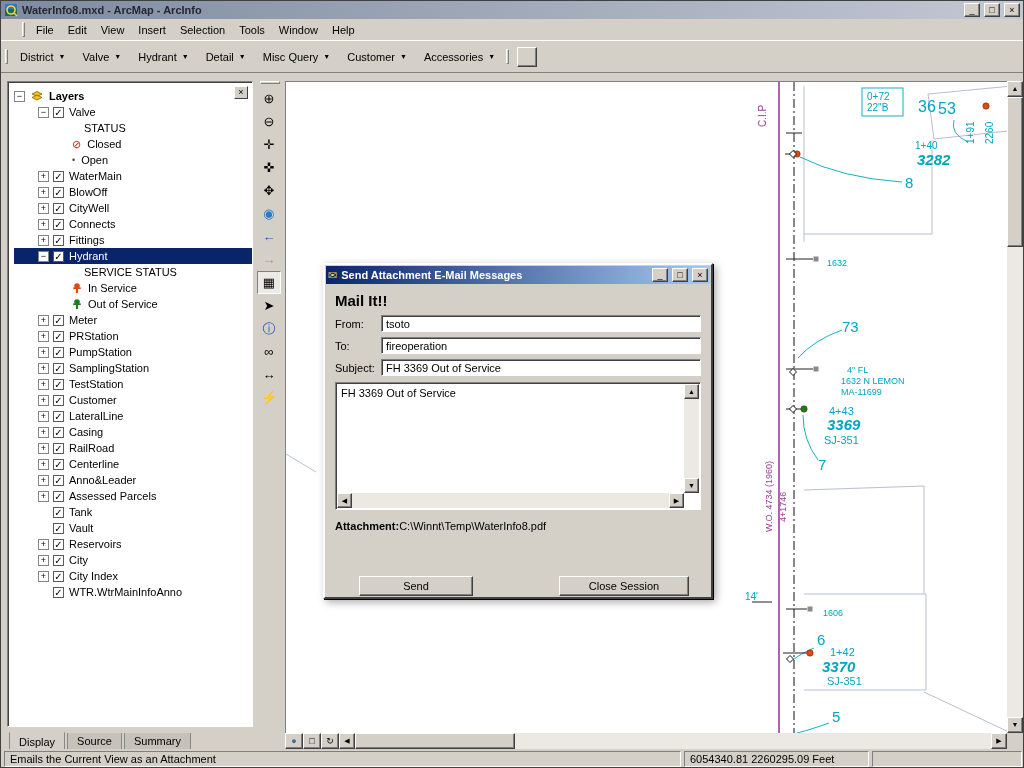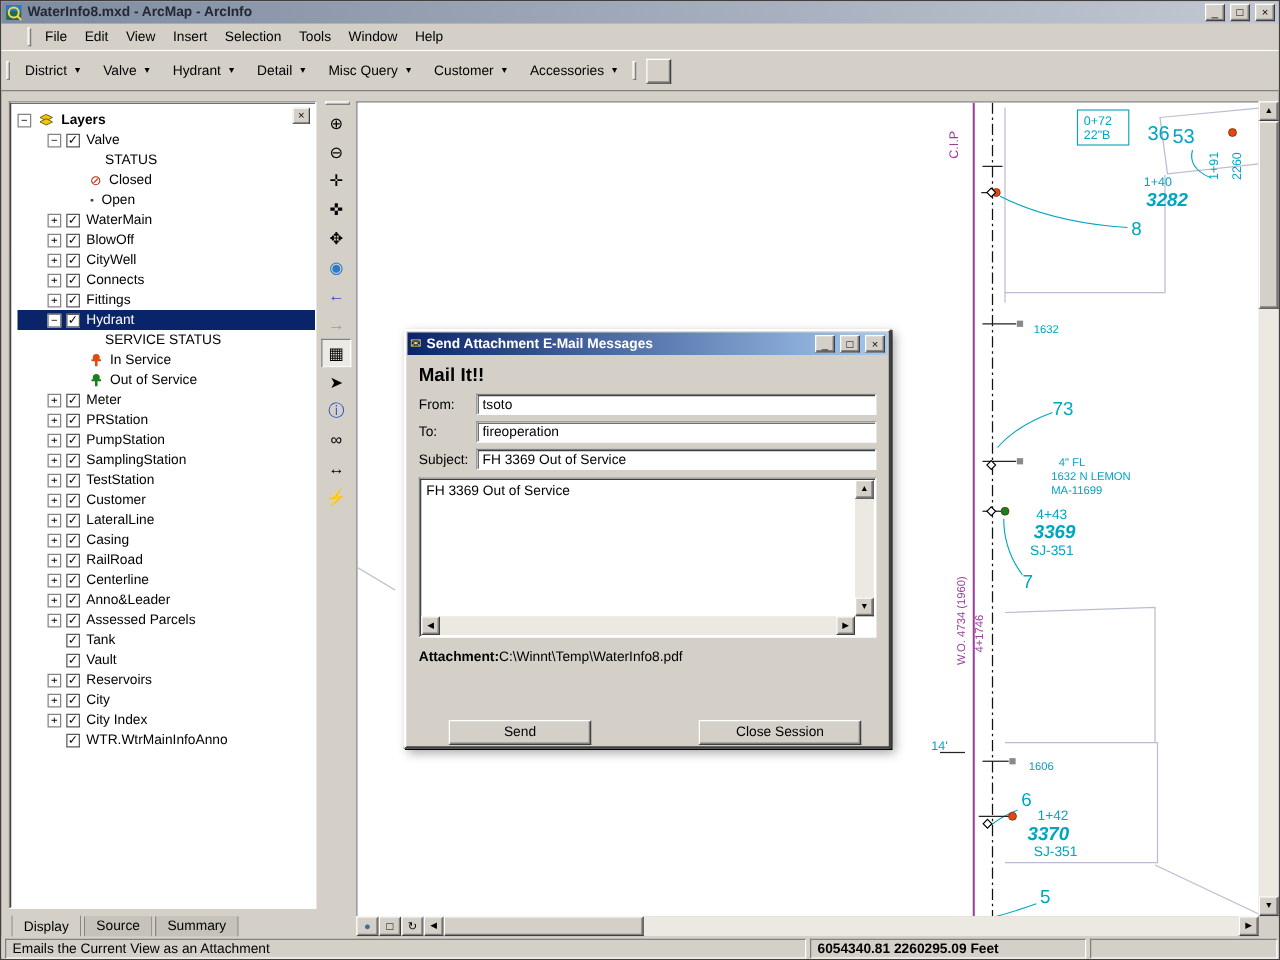--- a/index.html
+++ b/index.html
@@ -53,21 +53,21 @@
   .viewbtn{width:18px;height:16px;background:#d4d0c8;border:1px solid #fff;border-right-color:#404040;border-bottom-color:#404040;box-shadow:inset -1px -1px 0 #808080;font-size:9px;line-height:14px;text-align:center;flex:none;}
   .htrack{flex:1;background:#ece9e2;display:flex;}
   .hthumb{width:160px;height:16px;background:#d4d0c8;border:1px solid #fff;border-right-color:#404040;border-bottom-color:#404040;box-shadow:inset -1px -1px 0 #808080;flex:none;}
   .htrest{flex:1;}
   .corner{position:absolute;left:1006px;top:660px;width:16px;height:16px;background:#d4d0c8;}
 
   
   .statusbar{position:absolute;left:0;top:748px;width:1024px;height:20px;background:#d4d0c8;display:flex;gap:3px;padding:2px 3px;}
   .panel{border:1px solid #808080;border-right-color:#fff;border-bottom-color:#fff;padding:1px 5px;overflow:hidden;white-space:nowrap;}
   .p-msg{flex:1;}
-  .p-coords{width:221px;font-weight:bold;}
+  .p-coords{width:185px;}
   .p-tail{width:150px;}
 
   
   .dialog{position:absolute;left:322px;top:190px;width:390px;height:336px;background:#d4d0c8;border:2px solid;border-color:#fff #404040 #404040 #fff;box-shadow:1px 1px 0 #000, 3px 3px 8px rgba(0,0,0,.35);z-index:10;}
   .dlg-titlebar{height:18px;margin:1px;background:linear-gradient(to right,#0a246a,#a6caf0);display:flex;align-items:center;gap:4px;padding:0 2px;}
   .dlg-title{flex:1;color:#fff;font-weight:bold;white-space:nowrap;overflow:hidden;}
   .dlg-icon{color:#ffd34d;font-size:11px;line-height:11px;}
   .dlg-heading{font-size:15px;font-weight:bold;margin:8px 0 6px 10px;}
   .frow{display:flex;align-items:center;margin:5px 10px;}
   .flabel{width:46px;flex:none;}

